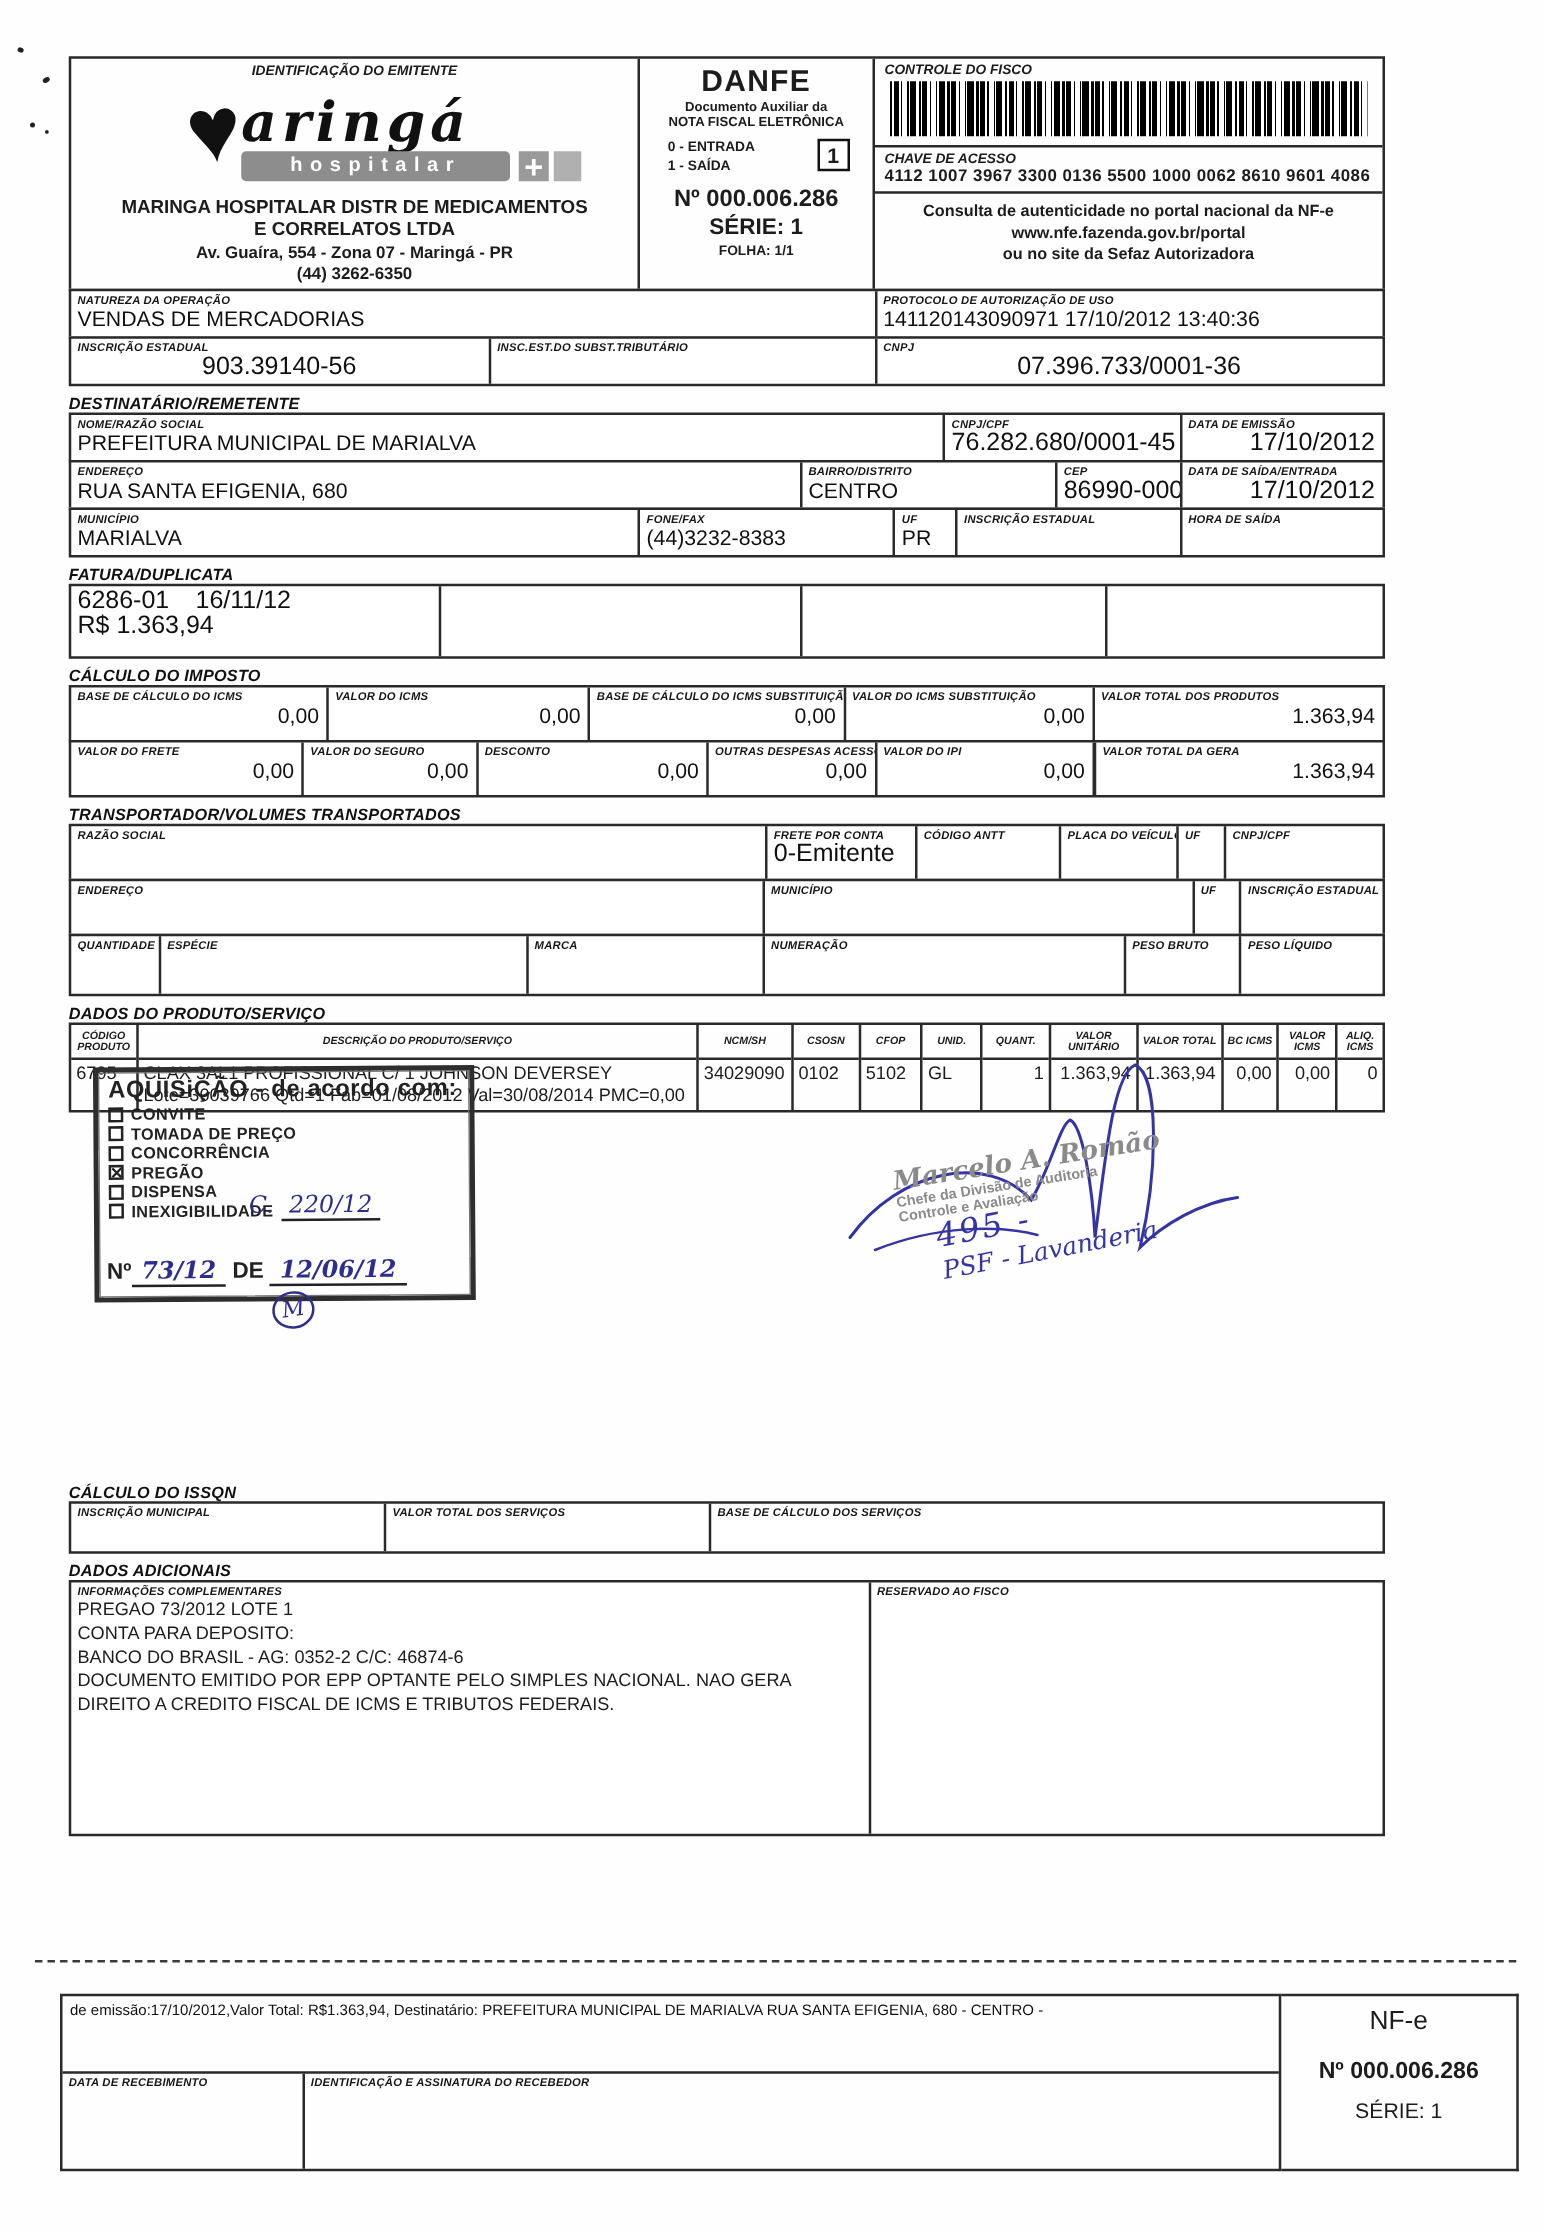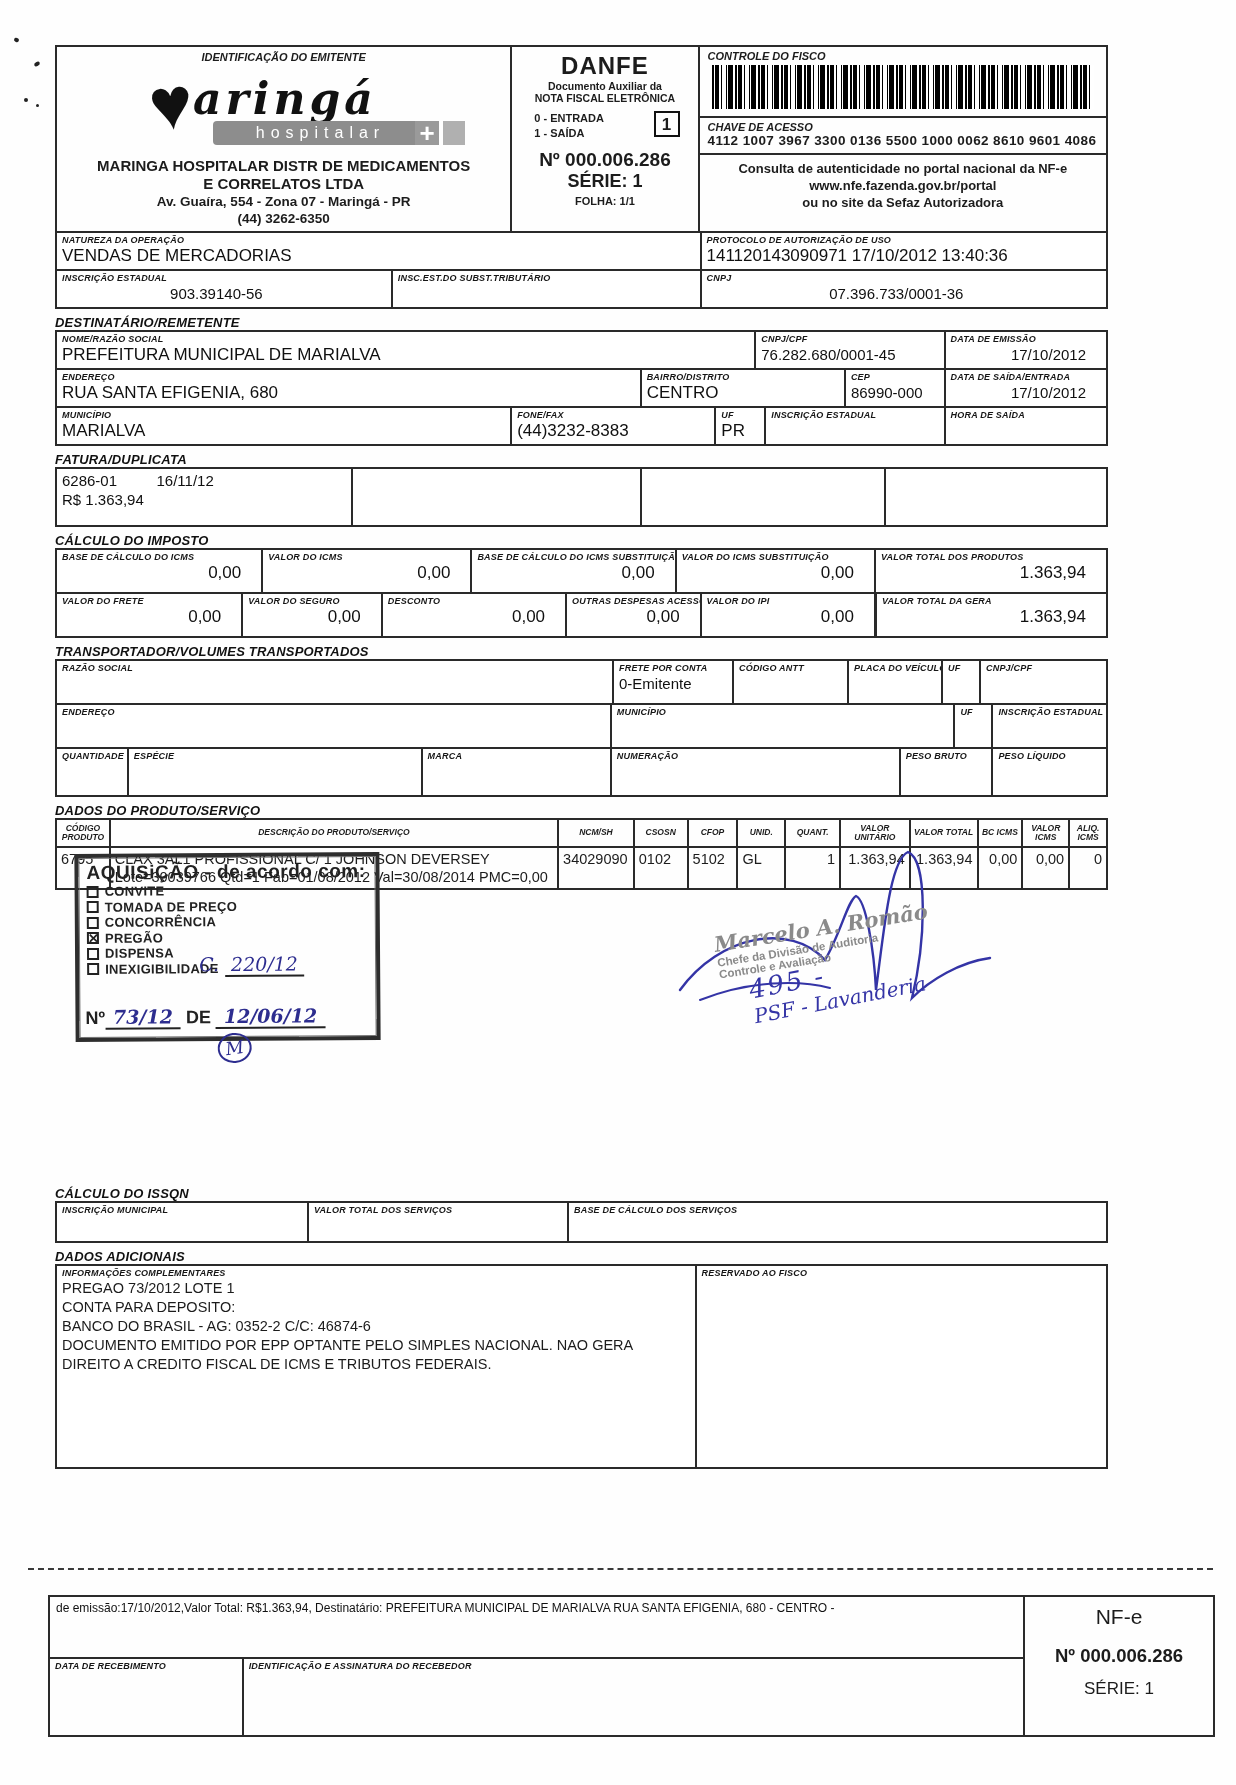--- a/index.html
+++ b/index.html
@@ -3,37 +3,37 @@
 <meta charset="utf-8">
 <style>
   * { margin:0; padding:0; box-sizing:border-box; }
   html,body { background:#ffffff; }
   body { font-family:"Liberation Sans", sans-serif; color:#1c1c1c; }
   .page { position:relative; width:1236px; height:1785px; background:#fefefe; overflow:hidden; }
   .doc { position:absolute; left:55px; top:45px; width:1053px; }
 
   
   .row { display:flex; border:2px solid #2a2a2a; margin-top:-2px; background:#fff; }
-  .cell { border-left:2px solid #2a2a2a; padding:2px 20px 2px 5px; position:relative; overflow:hidden; }
+  .cell { border-left:2px solid #2a2a2a; padding:2px 6px 2px 5px; position:relative; overflow:hidden; }
   .cell:first-child { border-left:none; }
   .lbl { display:block; font-size:9px; font-weight:bold; font-style:italic; color:#161616; letter-spacing:.2px; line-height:11px; white-space:nowrap; }
-  .val { display:block; font-size:15px; color:#101010; line-height:19px; white-space:nowrap; }
+  .val { display:block; font-size:20px; color:#101010; line-height:19px; white-space:nowrap; }
   .val.big { font-size:17px; }
   .val.right { text-align:right; }
   .val.center { text-align:center; }
   .sec-title { font-size:13px; font-weight:bold; font-style:italic; color:#111; margin:6px 0 2px 0; letter-spacing:.2px; }
 
   
   .hdr { display:flex; border:2px solid #2a2a2a; }
   .emit { width:455px; padding:4px 6px; text-align:center; }
   .emit-lbl { font-size:11px; font-weight:bold; font-style:italic; }
   .logo { position:relative; height:92px; margin-top:2px; }
   .heart { position:absolute; left:86px; top:2px; font-size:74px; line-height:74px; color:#111; transform:rotate(-6deg); font-weight:bold; }
   .brand { position:absolute; left:130px; top:8px; font-family:"DejaVu Serif", serif; font-style:italic; font-weight:bold; font-size:44px; letter-spacing:4px; color:#111; }
-  .hospbar { position:absolute; left:130px; top:56px; width:215px; height:24px; background:#8d8d8d; border-radius:4px; color:#fff; font-size:16px; font-weight:normal; letter-spacing:6px; text-align:center; line-height:24px;margin-left:20px; }
+  .hospbar { position:absolute; left:130px; top:56px; width:215px; height:24px; background:#8d8d8d; border-radius:4px; color:#fff; font-size:16px; font-weight:bold; letter-spacing:6px; text-align:center; line-height:24px; }
   .plus1 { position:absolute; left:352px; top:56px; width:24px; height:24px; background:#9a9a9a; }
   .plus1::after { content:"+"; position:absolute; left:0; top:-3px; width:24px; font-size:26px; font-weight:bold; color:#fff; text-align:center; }
   .plus2 { position:absolute; left:380px; top:56px; width:22px; height:24px; background:#b0b0b0; }
   .emit-name { font-size:15px; font-weight:bold; line-height:18px; }
   .emit-addr { font-size:13.5px; font-weight:bold; line-height:17px; }
   .danfe { width:190px; border-left:2px solid #2a2a2a; border-right:2px solid #2a2a2a; text-align:center; padding:5px 4px; position:relative; }
   .danfe-t { font-size:24px; font-weight:bold; letter-spacing:1px; }
   .danfe-s1 { font-size:10.5px; font-weight:bold; line-height:12px; }
   .danfe-s2 { font-size:10.5px; font-weight:bold; line-height:12px; }
   .es { text-align:left; margin:7px 0 0 18px; font-size:11px; font-weight:bold; line-height:15px; }

